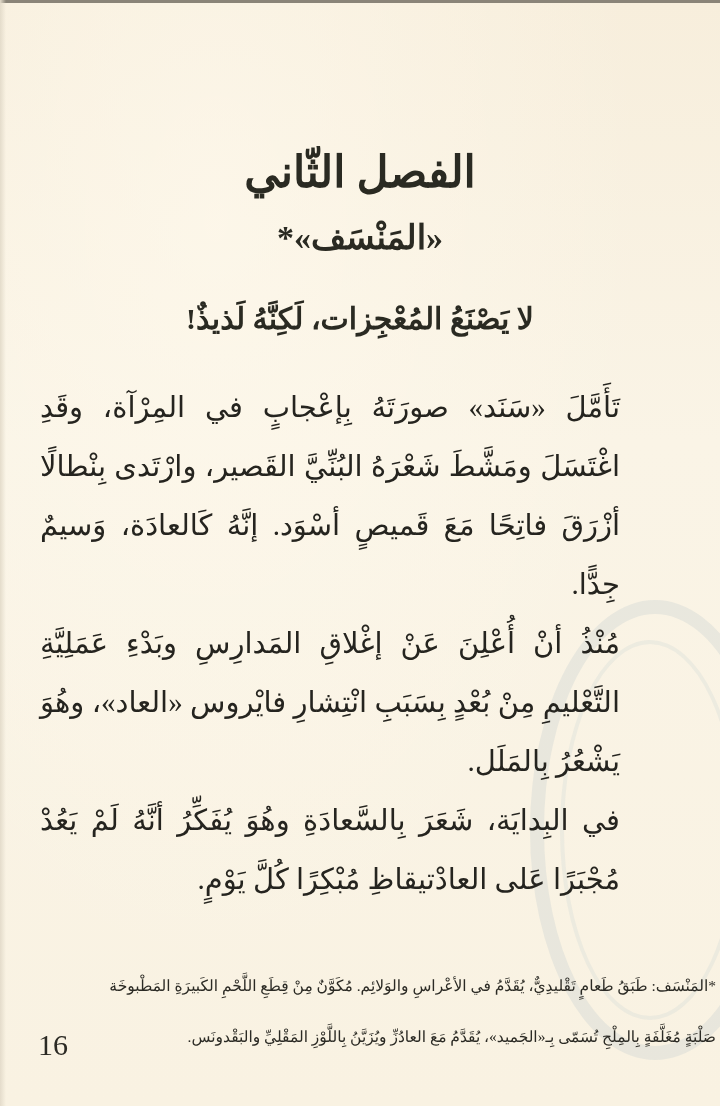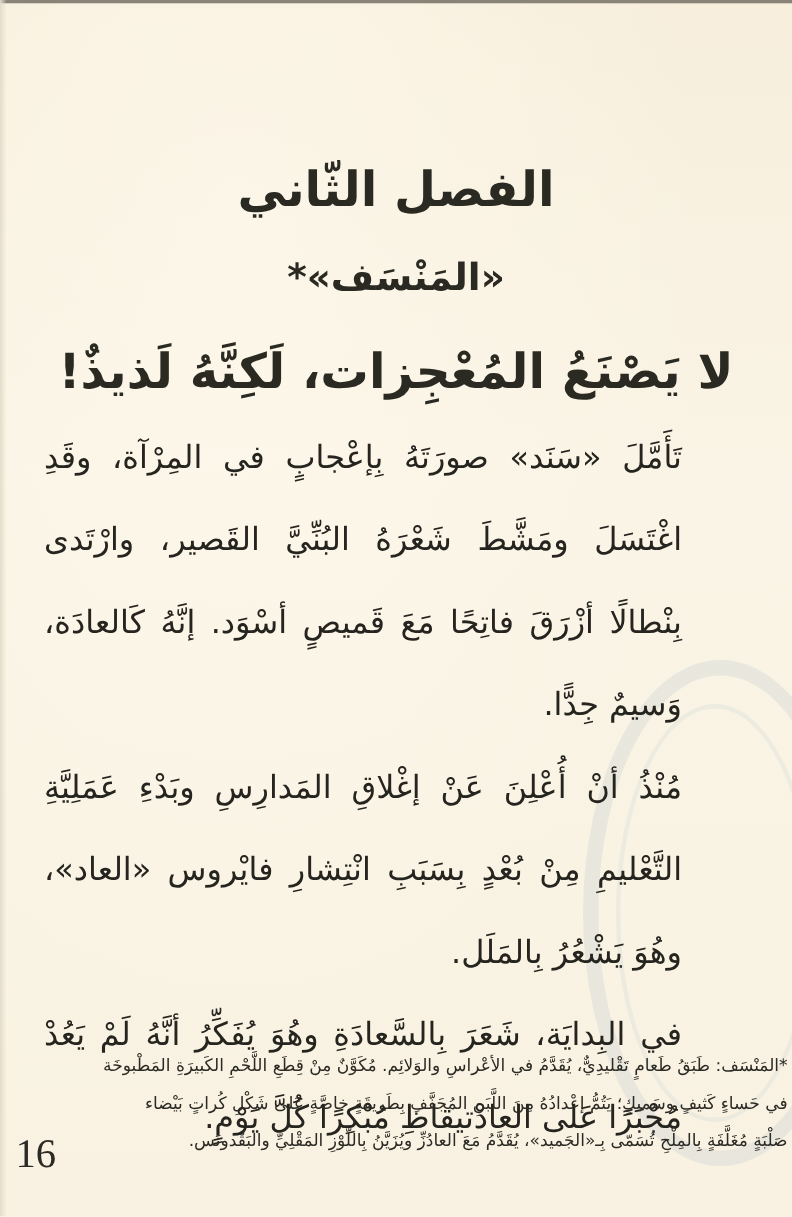--- a/index.html
+++ b/index.html
@@ -51,89 +51,91 @@
       width: 180px;
       height: 380px;
       border: 4px solid rgba(200,210,210,0.25);
       border-radius: 50%;
       box-sizing: border-box;
     }
     .content {
       position: absolute;
       inset: 0;
       direction: rtl;
+      font-family: Liberation Serif, serif;
     }
     .chapter-title {
       position: absolute;
       top: 118px;
       left: 0; right: 0;
       text-align: center;
       font-size: 44px;
       font-weight: bold;
       color: #2a2a22;
       line-height: 1.2;
     }
     .chapter-subtitle {
       position: absolute;
-      top: 205px;
+      top: 190px;
       left: 0; right: 0;
       text-align: center;
       font-size: 34px;
       font-weight: bold;
       color: #2a2a22;
       line-height: 1.2;
     }
     .chapter-tagline {
       position: absolute;
       top: 276px;
       left: 0; right: 0;
       text-align: center;
-      font-size: 44px;
+      font-size: 30px;
       font-weight: bold;
       color: #2a2a22;
       line-height: 1.2;
     }
     .body-text {
       position: absolute;
       top: 378px;
       right: 100px;
       left: 40px;
       font-size: 29px;
-      line-height: 75px;
+      line-height: 59px;
       text-align: justify;
       color: #25241f;
     }
     .para {
       margin: 0;
     }
     .footnotes {
       position: absolute;
       top: 952px;
       right: 4px;
       left: 4px;
       direction: rtl;
       font-size: 15.5px;
       line-height: 34px;
       color: #2b2a24;
       white-space: nowrap;
       overflow: hidden;
     }
     .footnote-line {
       display: block;
+      margin-top: 17px;
     }
     .footnote-line.last {
       padding-right: 0;
     }
     .page-number {
       position: absolute;
       top: 1028px;
-      left: 14px;
+      left: 38px;
       direction: ltr;
       font-family: "Liberation Serif", serif;
-      font-size: 37px;
+      font-size: 30px;
       color: #2b2a24;
     }
   </style>
 </head>
 <body>
 
 <div class="page">
   <div class="top-edge"></div>
   <div class="left-edge"></div>
   <div class="show-through"></div>
@@ -145,19 +147,18 @@
     <h2 class="chapter-tagline">لا يَصْنَعُ المُعْجِزات، لَكِنَّهُ لَذيذٌ!</h2>
 
     <div class="body-text">
       <p class="para">تَأَمَّلَ «سَنَد» صورَتَهُ بِإعْجابٍ في المِرْآة، وقَدِ اغْتَسَلَ ومَشَّطَ شَعْرَهُ البُنِّيَّ القَصير، وارْتَدى بِنْطالًا أزْرَقَ فاتِحًا مَعَ قَميصٍ أسْوَد. إنَّهُ كَالعادَة، وَسيمٌ جِدًّا.</p>
       <p class="para">مُنْذُ أنْ أُعْلِنَ عَنْ إغْلاقِ المَدارِسِ وبَدْءِ عَمَلِيَّةِ التَّعْليمِ مِنْ بُعْدٍ بِسَبَبِ انْتِشارِ فايْروس «العاد»، وهُوَ يَشْعُرُ بِالمَلَل.</p>
       <p class="para">في البِدايَة، شَعَرَ بِالسَّعادَةِ وهُوَ يُفَكِّرُ أنَّهُ لَمْ يَعُدْ مُجْبَرًا عَلى العادْتيقاظِ مُبْكِرًا كُلَّ يَوْمٍ.</p>
     </div>
 
     <div class="footnotes">
       <span class="footnote-line">*المَنْسَف: طَبَقُ طَعامٍ تَقْليدِيٌّ، يُقَدَّمُ في الأعْراسِ والوَلائِم. مُكَوَّنٌ مِنْ قِطَعِ اللَّحْمِ الكَبيرَةِ المَطْبوخَة</span>
-      <span class="footnote-line">في حَساءٍ كَثيفٍ وسَميكٍ؛ يَتُمُّ إعْدادُهُ مِنَ اللَّبَنِ المُجَفَّفِ بِطَريقَةٍ خاصَّةٍ عَلى شَكْلِ كُراتٍ بَيْضاء</span>
       <span class="footnote-line last">صَلْبَةٍ مُغَلَّفَةٍ بِالمِلْحِ تُسَمّى بِـ«الجَميد»، يُقَدَّمُ مَعَ العادُزِّ ويُزَيَّنُ بِاللَّوْزِ المَقْلِيِّ والبَقْدونَس.</span>
     </div>
   </div>
 
   <div class="page-number">16</div>
 </div>
 
 </body></html>

